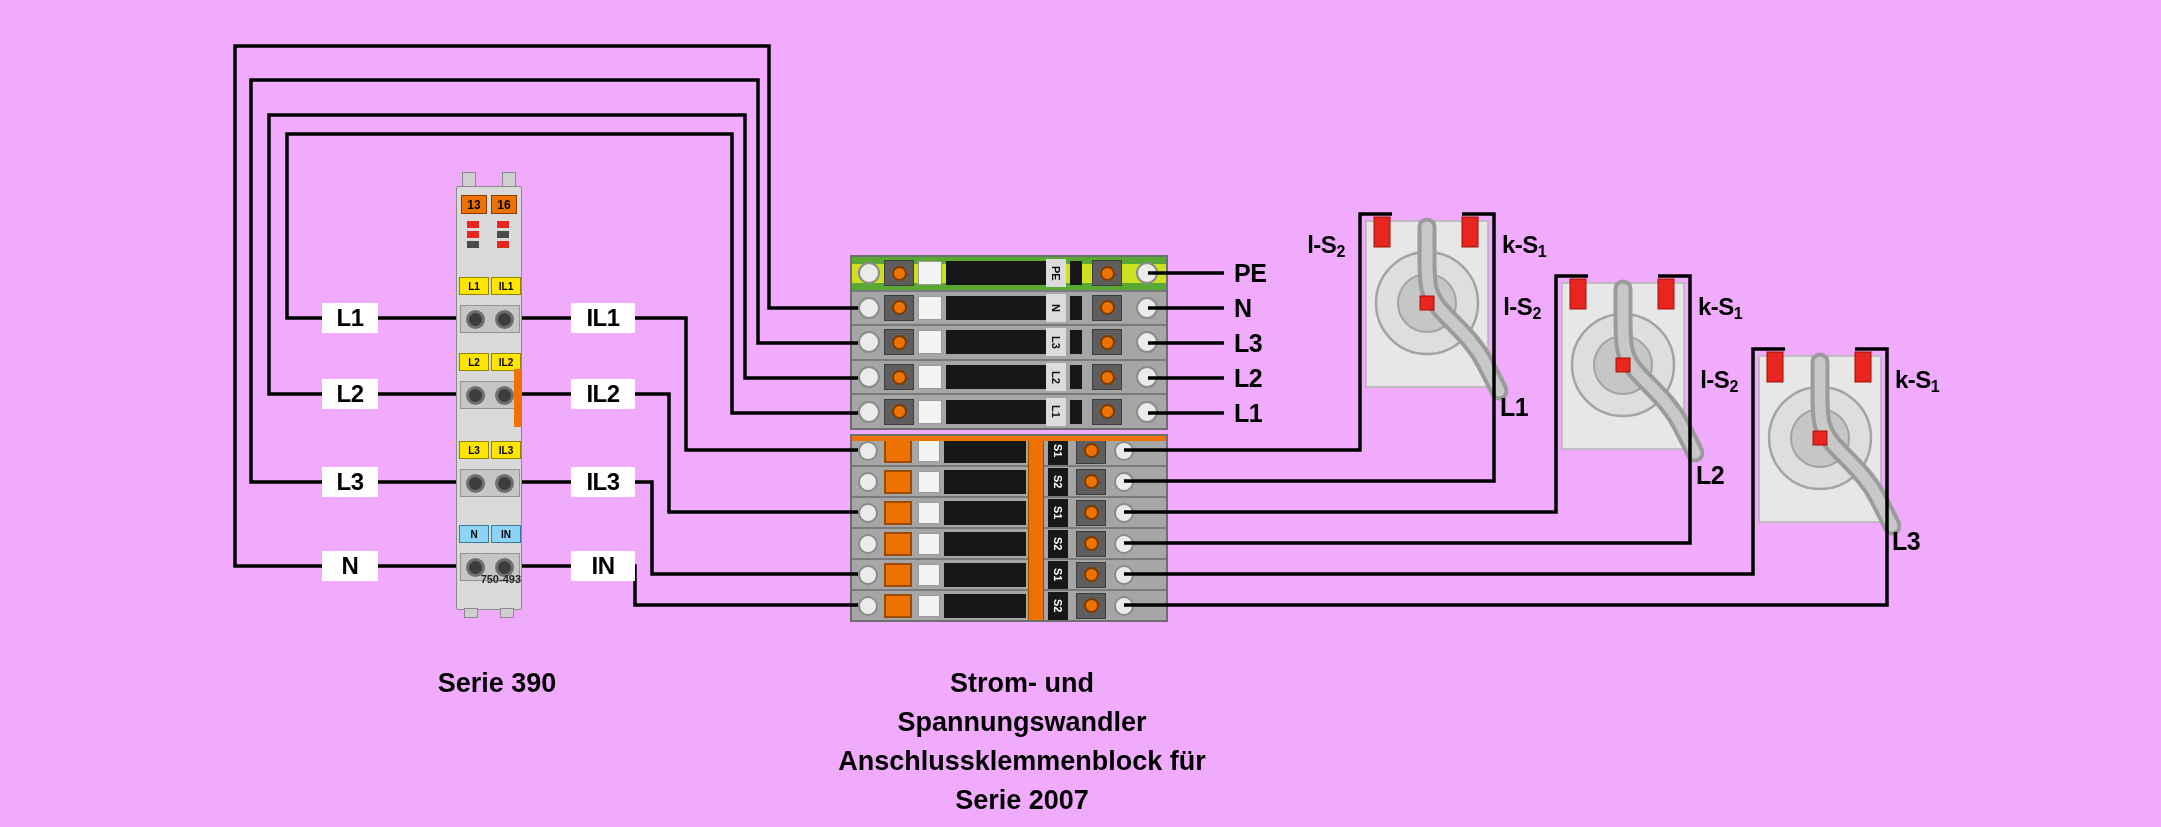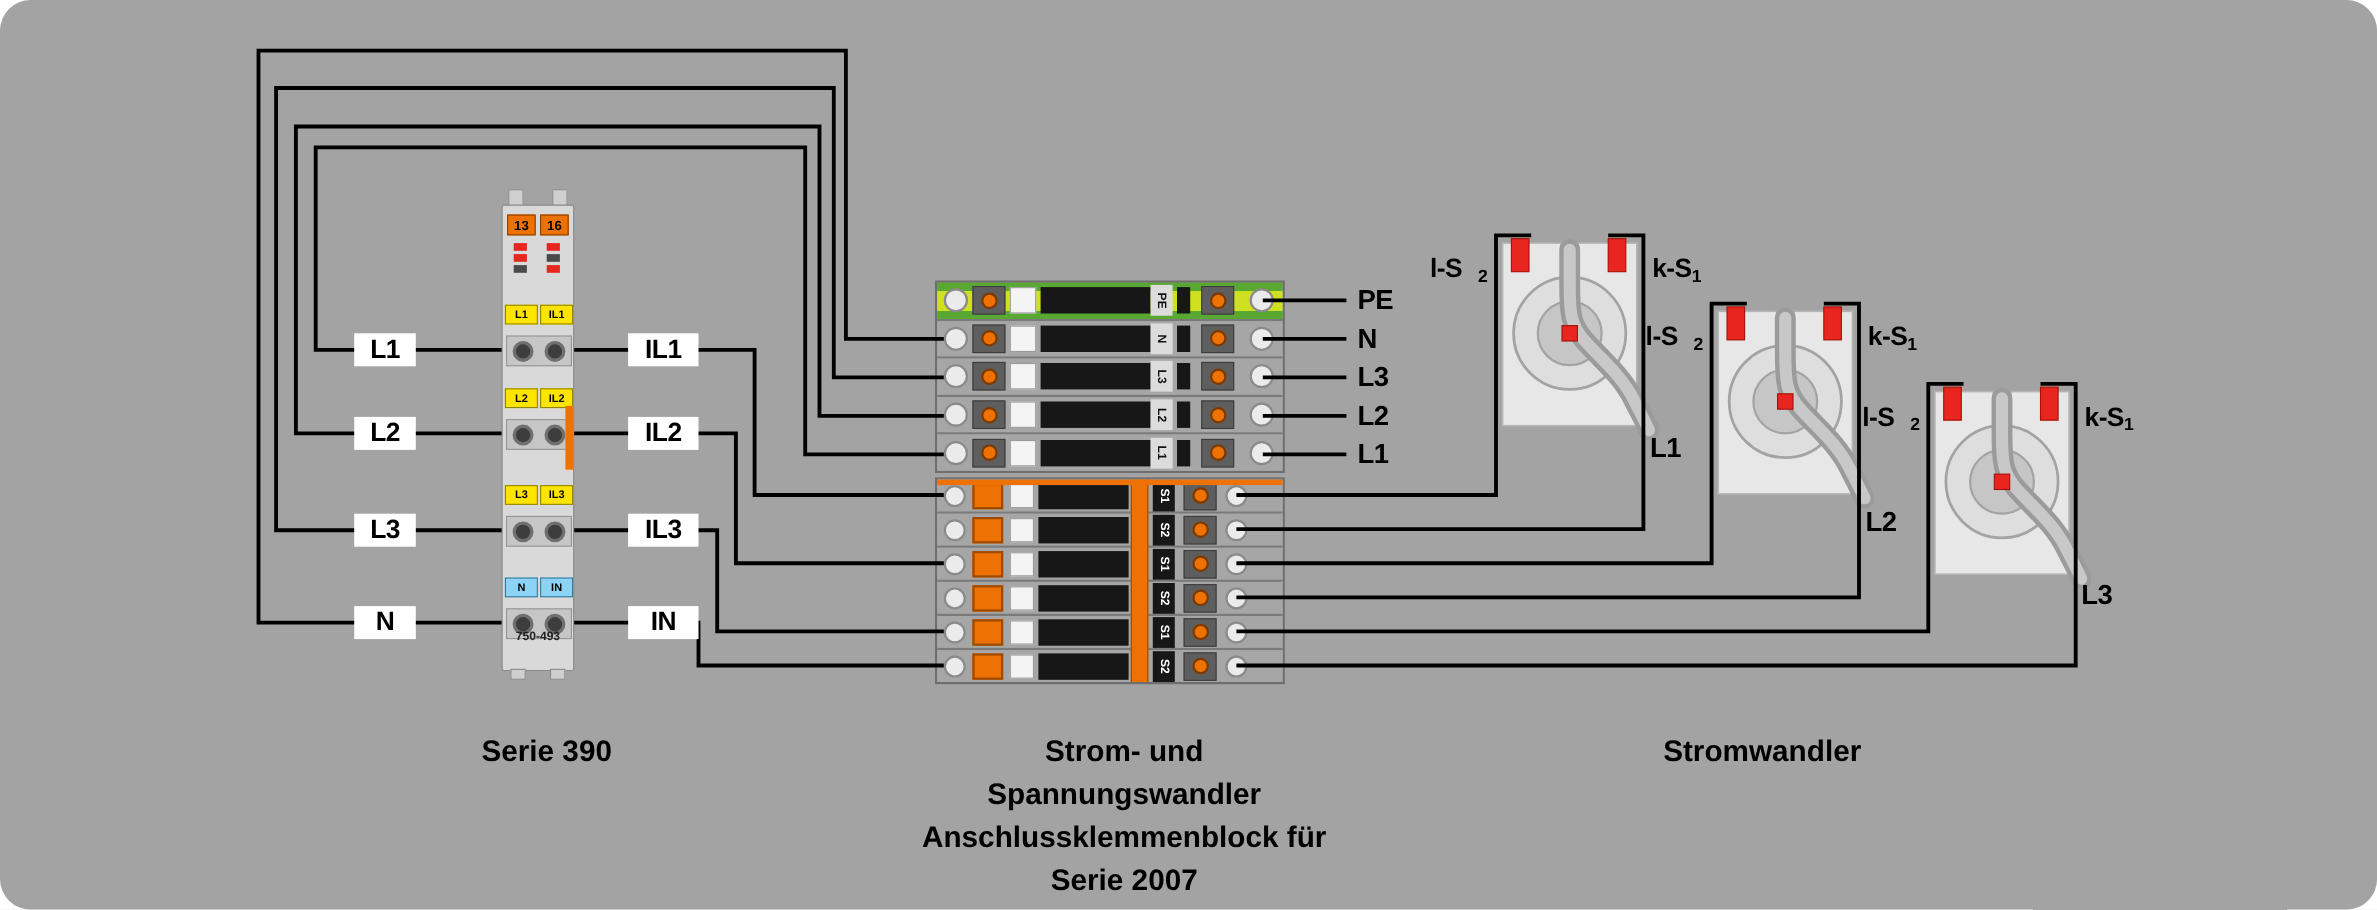--- a/index.html
+++ b/index.html
@@ -1,29 +1,29 @@
 <!DOCTYPE html>
 <html style="--wire: #000000; --orange: #ee7203; --red: #e8251f; --yellow: #ffe400; --blue: #8cd3f5;"><head>
 <meta charset="utf-8">
 <title>Diagram</title>
 <style>
   * { margin:0; padding:0; box-sizing:border-box; }
   html,body { background:#fff; }
   body { font-family:"Liberation Sans", sans-serif; }
-  .canvas { position:relative; width:2161px; height:827px; background:#a3a3a3; overflow:hidden;border-radius:28px; }
+  .canvas { position:relative; width:2161px; height:827px; background:#f0abfc; overflow:hidden; }
 
   
   .wires { position:absolute; left:0; top:0; z-index:5; }
   .wires path { stroke:var(--wire,#000); stroke-width:3.5; fill:none; }
 
   
   .lbl { position:absolute; z-index:6; font-weight:bold; font-size:24px; letter-spacing:-0.5px;
          color:#000; height:30px; display:flex; align-items:center; }
   .lbl.boxed { background:#fff; justify-content:center; }
-  .lbl.rt { justify-content:space-between; }
+  .lbl.rt { justify-content:center; }
   .sub { font-size:16px; font-weight:bold; position:relative; top:7px; }
   .phase { font-size:25px; }
 
   
   .module { position:absolute; left:456px; top:172px; width:66px; height:446px; z-index:2; }
   .mtab { position:absolute; width:14px; height:16px; top:0; background:#cfcfcf; border:1px solid #8a8a8a; }
   .mtab.a { left:6px; } .mtab.b { left:46px; }
   .mfoot { position:absolute; width:14px; height:10px; bottom:0; background:#cfcfcf; border:1px solid #8a8a8a; }
   .mfoot.a { left:8px; } .mfoot.b { left:44px; }
   .mbody { position:absolute; left:0; top:14px; width:66px; height:424px; background:#d9d9d9;
@@ -35,21 +35,21 @@
   .led { position:absolute; width:12px; height:7px; }
   .led.red { background:var(--red,#e8251f); } .led.dark { background:#4a4a4a; }
   .mrow { position:absolute; left:2px; width:62px; display:flex; gap:2px; }
   .mlab { flex:1; height:18px; font-size:10px; font-weight:bold; color:#000; background:var(--yellow,#ffe400);
           border:1px solid #8f8400; display:flex; align-items:center; justify-content:center; }
   .mrow.blue .mlab { background:var(--blue,#8cd3f5); border-color:#3a7a99; }
   .tpair { position:absolute; left:3px; width:60px; height:28px; background:#c6c6c6; border:1px solid #949494;
            display:flex; align-items:center; justify-content:space-around; }
   .tpair i { width:19px; height:19px; border-radius:50%; background:#3d3d3d; border:3px solid #6f6f6f; display:block; }
   .ostripe { position:absolute; right:0; top:182px; width:7px; height:58px; background:var(--orange,#ee7203); }
-  .pn { position:absolute; left:0; top:386px; width:100%; text-align:center; font-size:11px; font-weight:bold; color:#222; }
+  .pn { position:absolute; left:0; top:386px; width:100%; text-align:right; font-size:11px; font-weight:bold; color:#222; }
 
   
   .block { position:absolute; left:850px; top:255px; width:318px; z-index:2; }
   .tsec { position:absolute; left:0; top:0; width:318px; height:175px; display:flex; flex-direction:column;
           border:2px solid #6e6e6e; background:#a6a6a6; }
   .trow { flex:1; position:relative; background:#a6a6a6; border-bottom:2px solid #7a7a7a; }
   .trow:last-child { border-bottom:none; }
   .trow.pe { background:linear-gradient(180deg,#58a832 0 22%,#cfe021 22% 78%,#58a832 78%); }
   .bsec { position:absolute; left:0; top:179px; width:318px; height:188px; display:flex; flex-direction:column;
           border:2px solid #6e6e6e; background:#a6a6a6; }
@@ -412,16 +412,15 @@
 
   <div class="caption" style="left:297px;">
     <div>Serie 390</div>
   </div>
   <div class="caption" style="left:822px;">
     <div>Strom- und Spannungswandler</div>
     <div>Anschlussklemmenblock für</div>
     <div>Serie 2007</div>
   </div>
   <div class="caption" style="left:1402px;">
-    <div>Stromwandler</div>
   </div>
 
 </div>
 
 </body></html>

